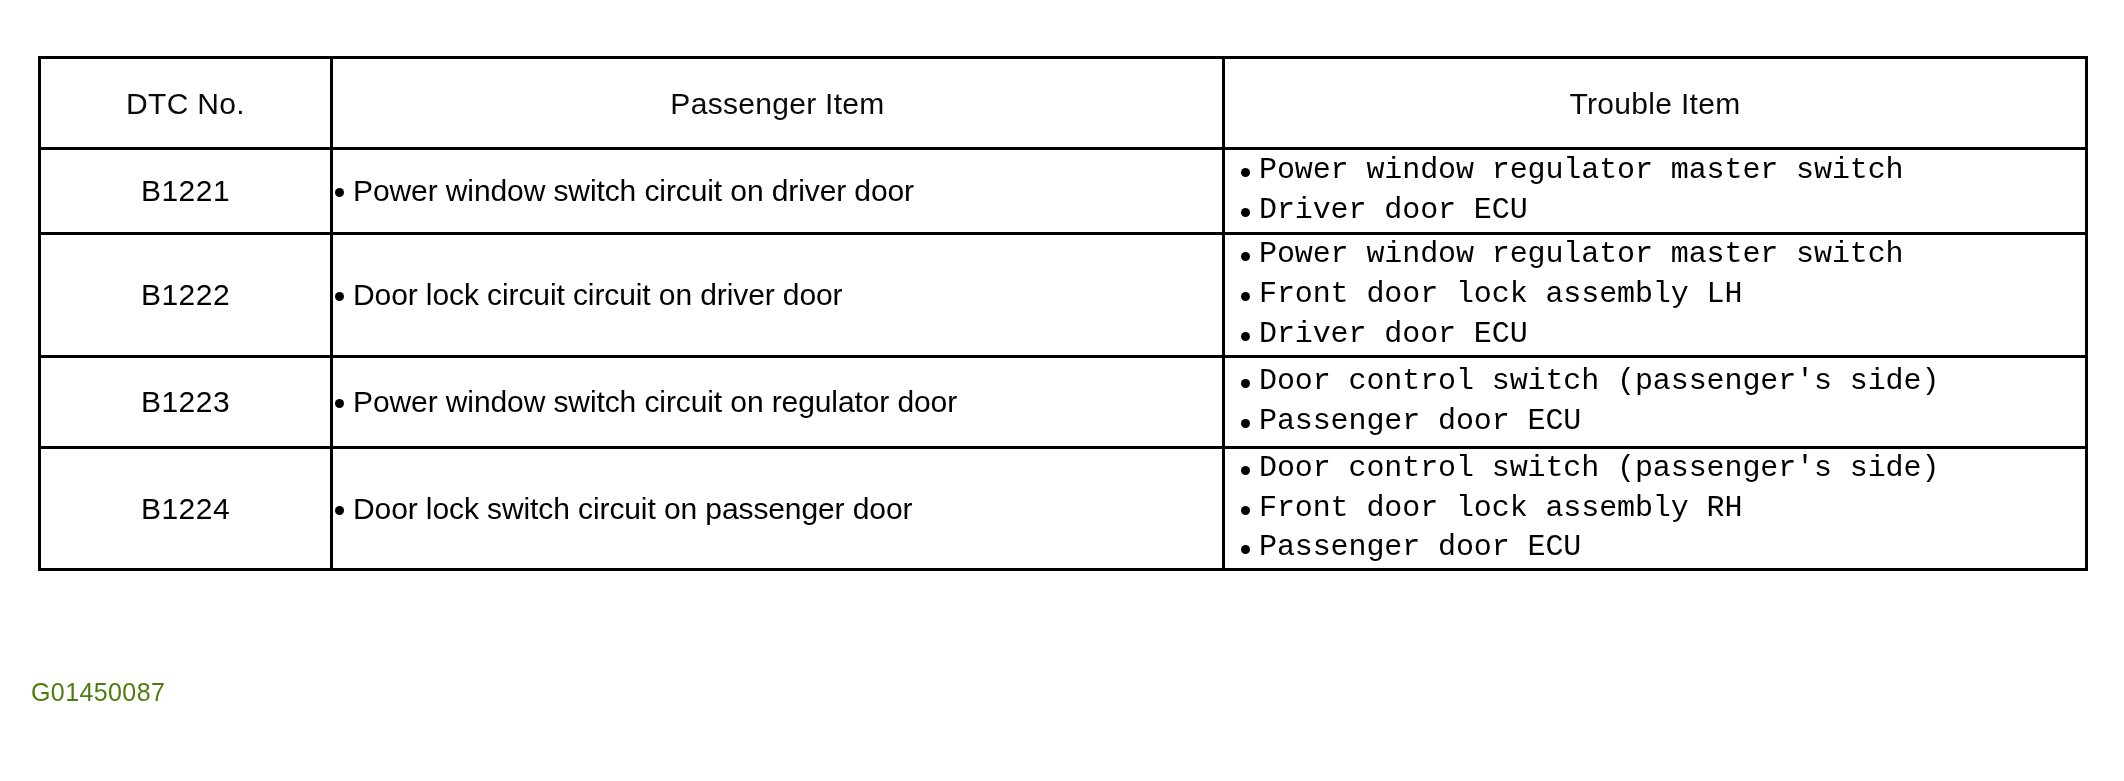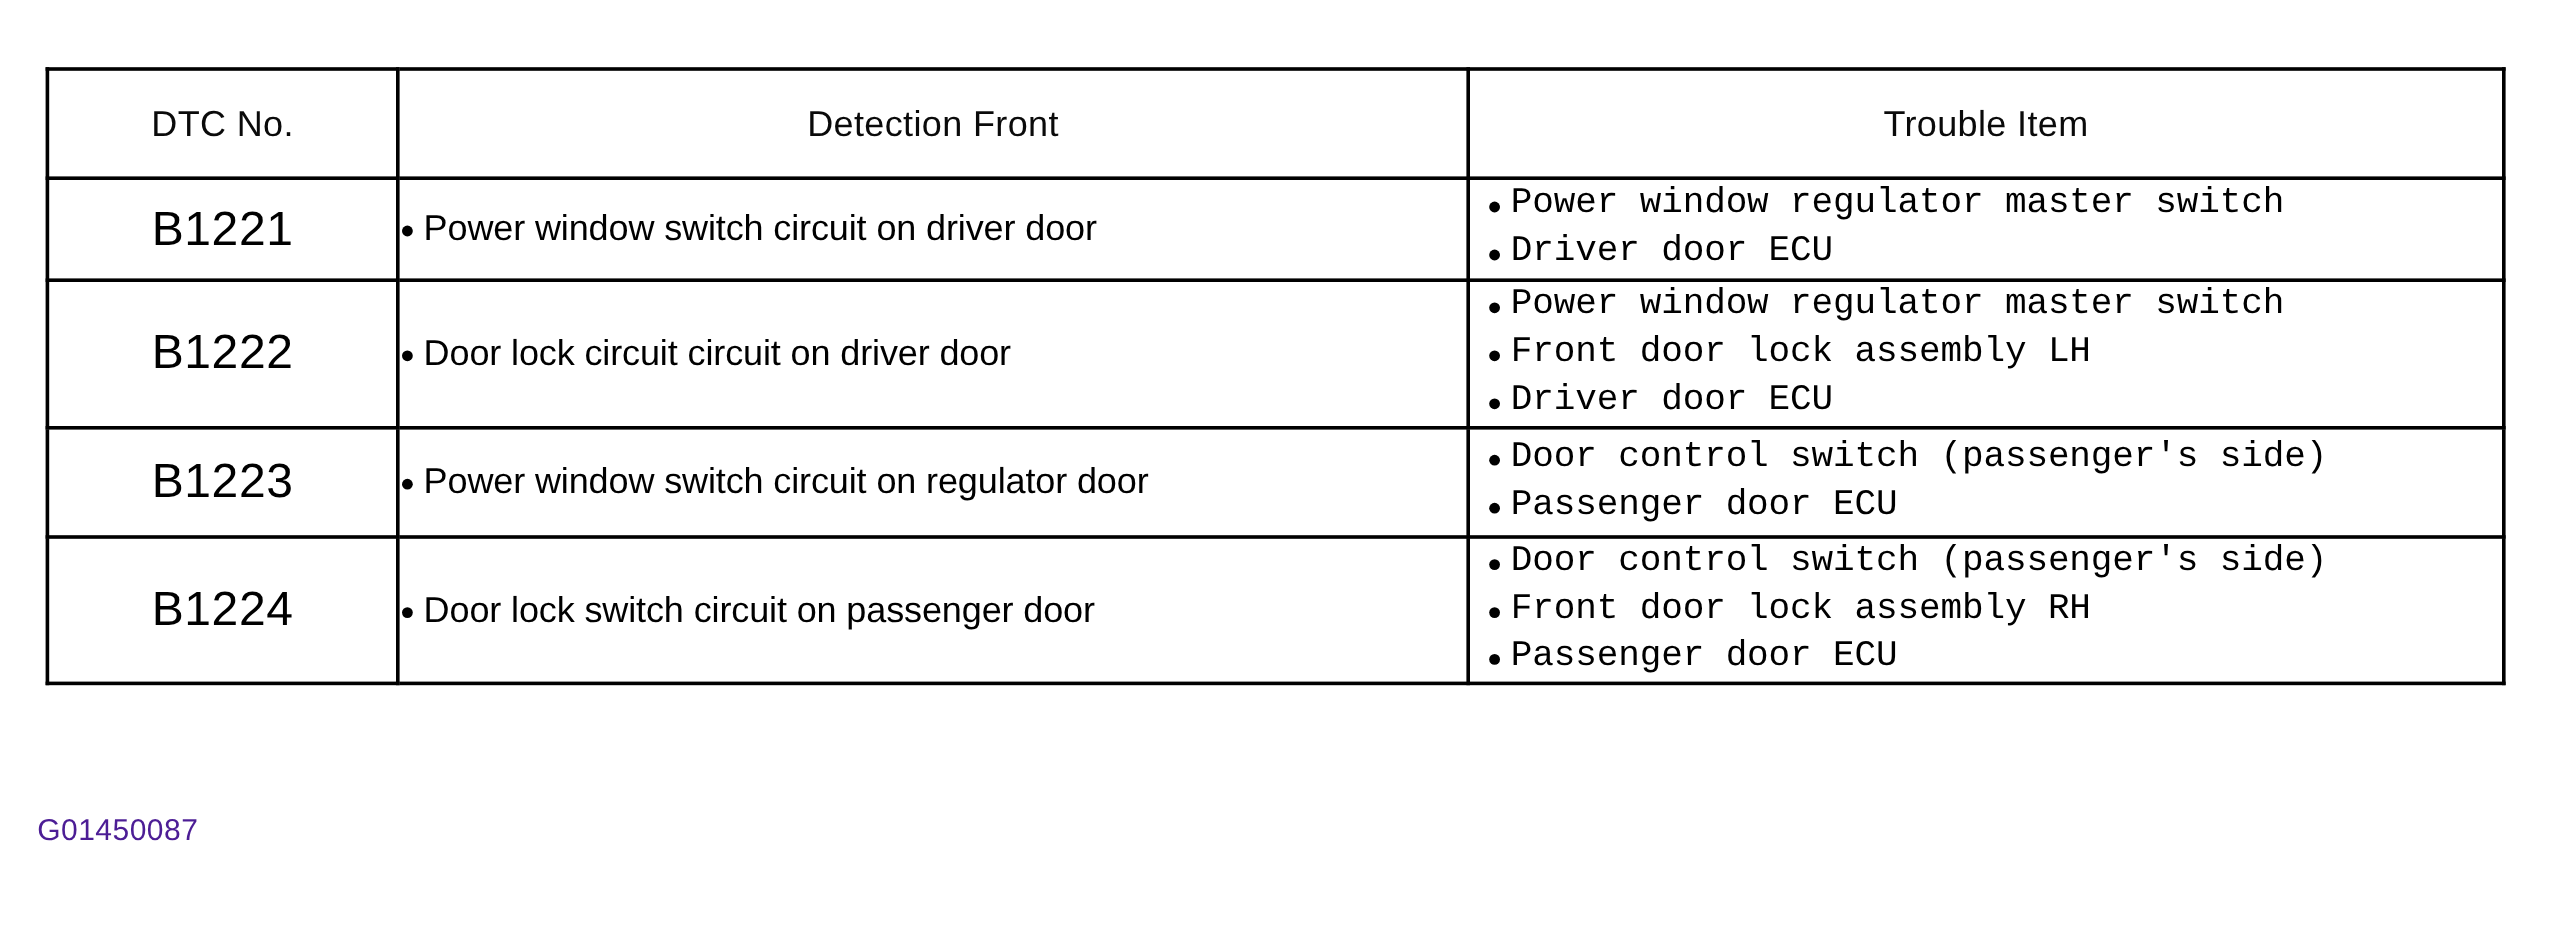--- a/index.html
+++ b/index.html
@@ -50,21 +50,21 @@
     text-align: center;
     font-size: 30px;
     letter-spacing: 0.3px;
     color: #0a0a0a;
   }
   .hdr-cell .hdr-label { display: block; line-height: 1.1; }
 
   
   .dtc-cell {
     text-align: center;
-    font-size: 40px;
+    font-size: 30px;
     vertical-align: top;
     padding-top: 14px;
     letter-spacing: 0.5px;
   }
 
   
   .list-cell {
     padding: 0 0 0 16px;
     vertical-align: middle;
     font-size: 30px;
@@ -101,42 +101,42 @@
   tr.r3 td { height: 88px; }
   tr.r4 td { height: 118px; }
 
   
   .footer-code {
     position: absolute;
     left: 31px;
     top: 678px;
     font-size: 25px;
     letter-spacing: 0.4px;
-    color: #4c1d95;
+    color: #4d7c0f;
     text-align: center;
   }
 </style>
 </head>
 <body>
 
 <div id="page">
 
   <table class="dtc-table">
     <colgroup>
       <col class="col-dtc">
       <col class="col-det">
       <col class="col-trb">
     </colgroup>
     <thead>
       <tr>
         <th class="hdr-cell">
           <span class="hdr-label">DTC No.</span>
         </th>
         <th class="hdr-cell">
-          <span class="hdr-label">Detection Front</span>
+          <span class="hdr-label">Passenger Item</span>
         </th>
         <th class="hdr-cell">
           <span class="hdr-label">Trouble Item</span>
         </th>
       </tr>
     </thead>
     <tbody>
 
       <tr class="r1">
         <td class="dtc-cell">

